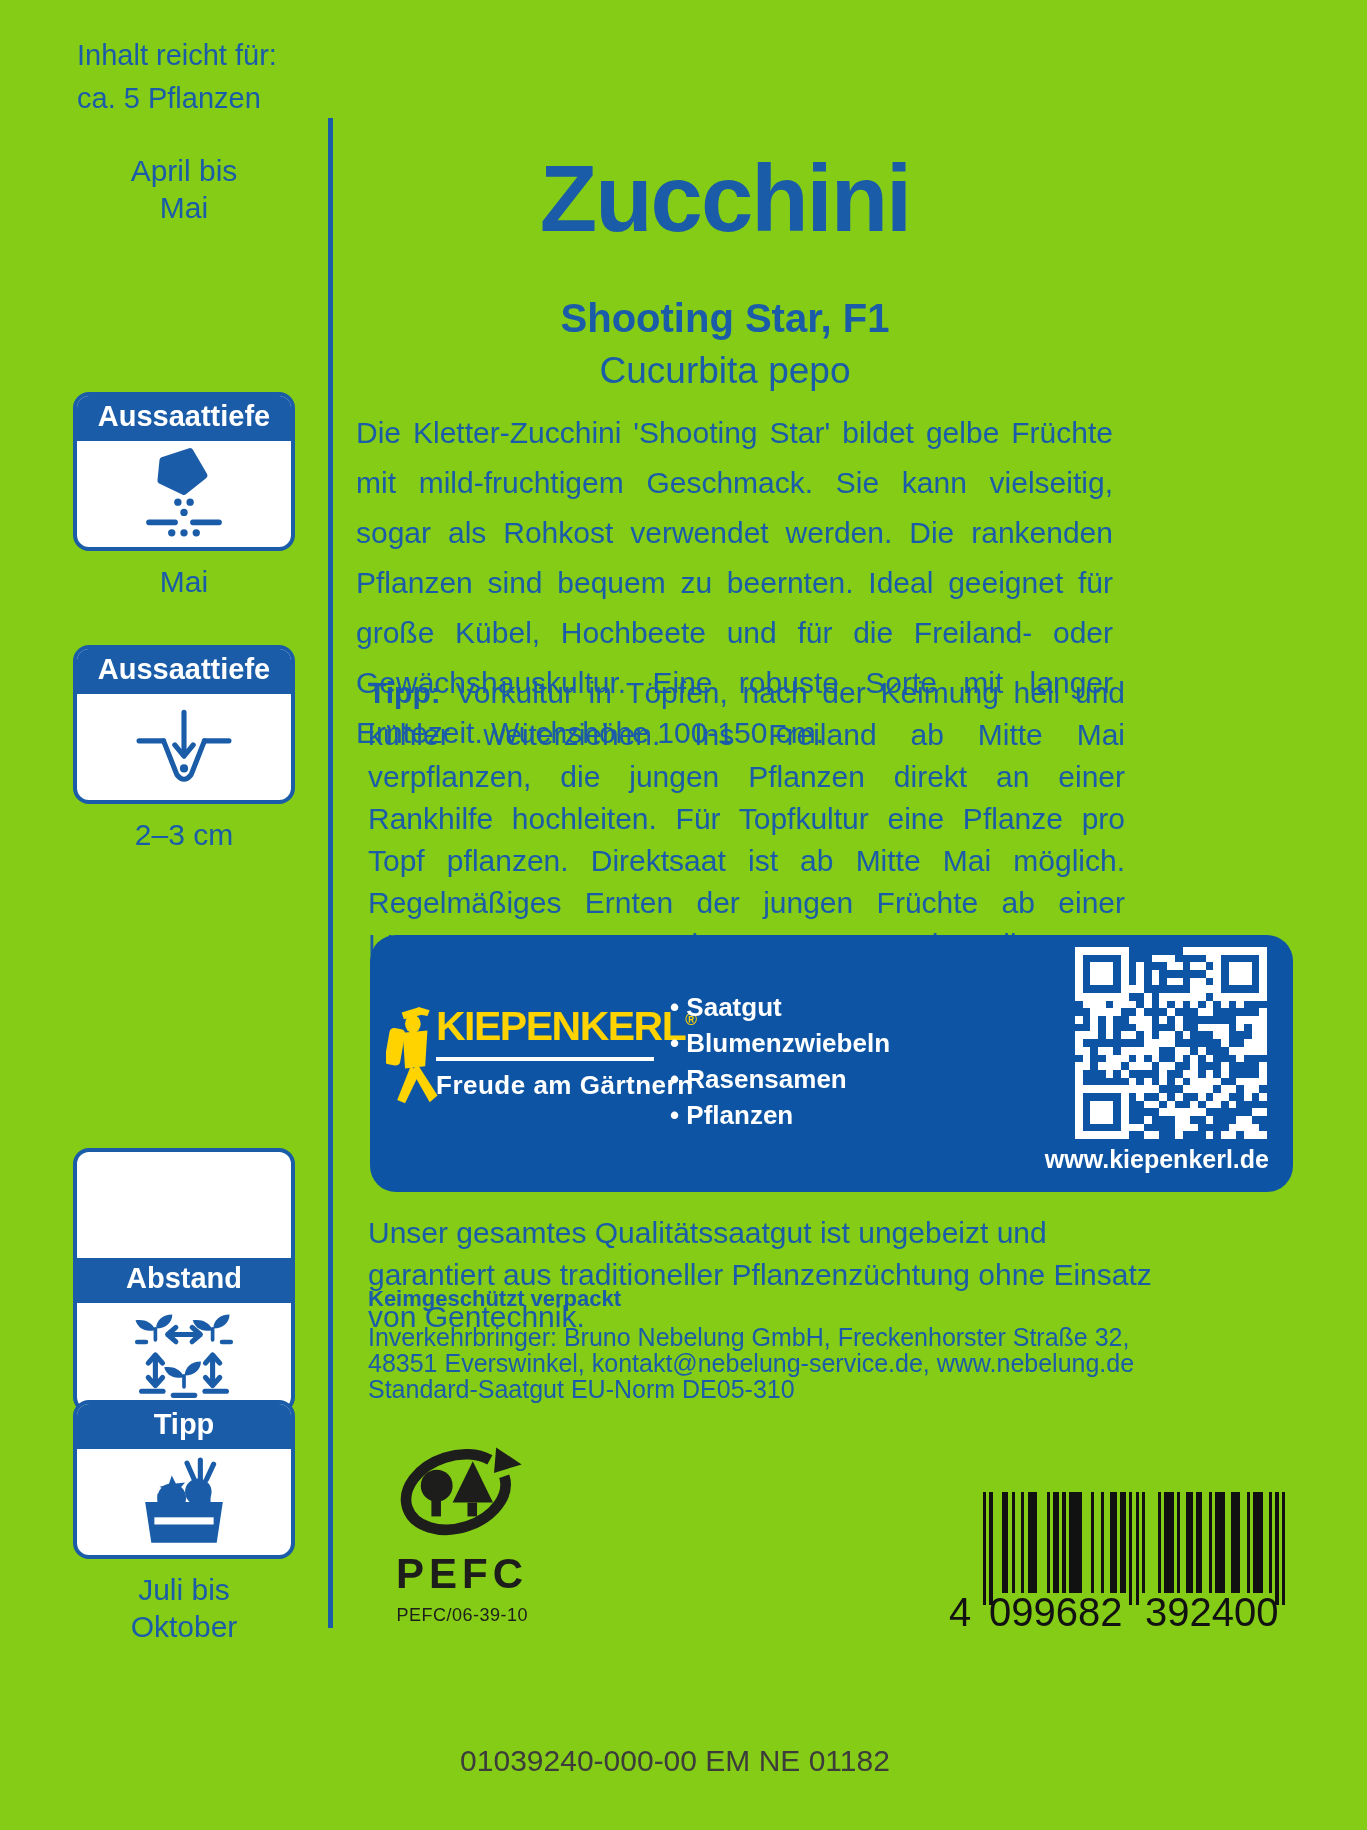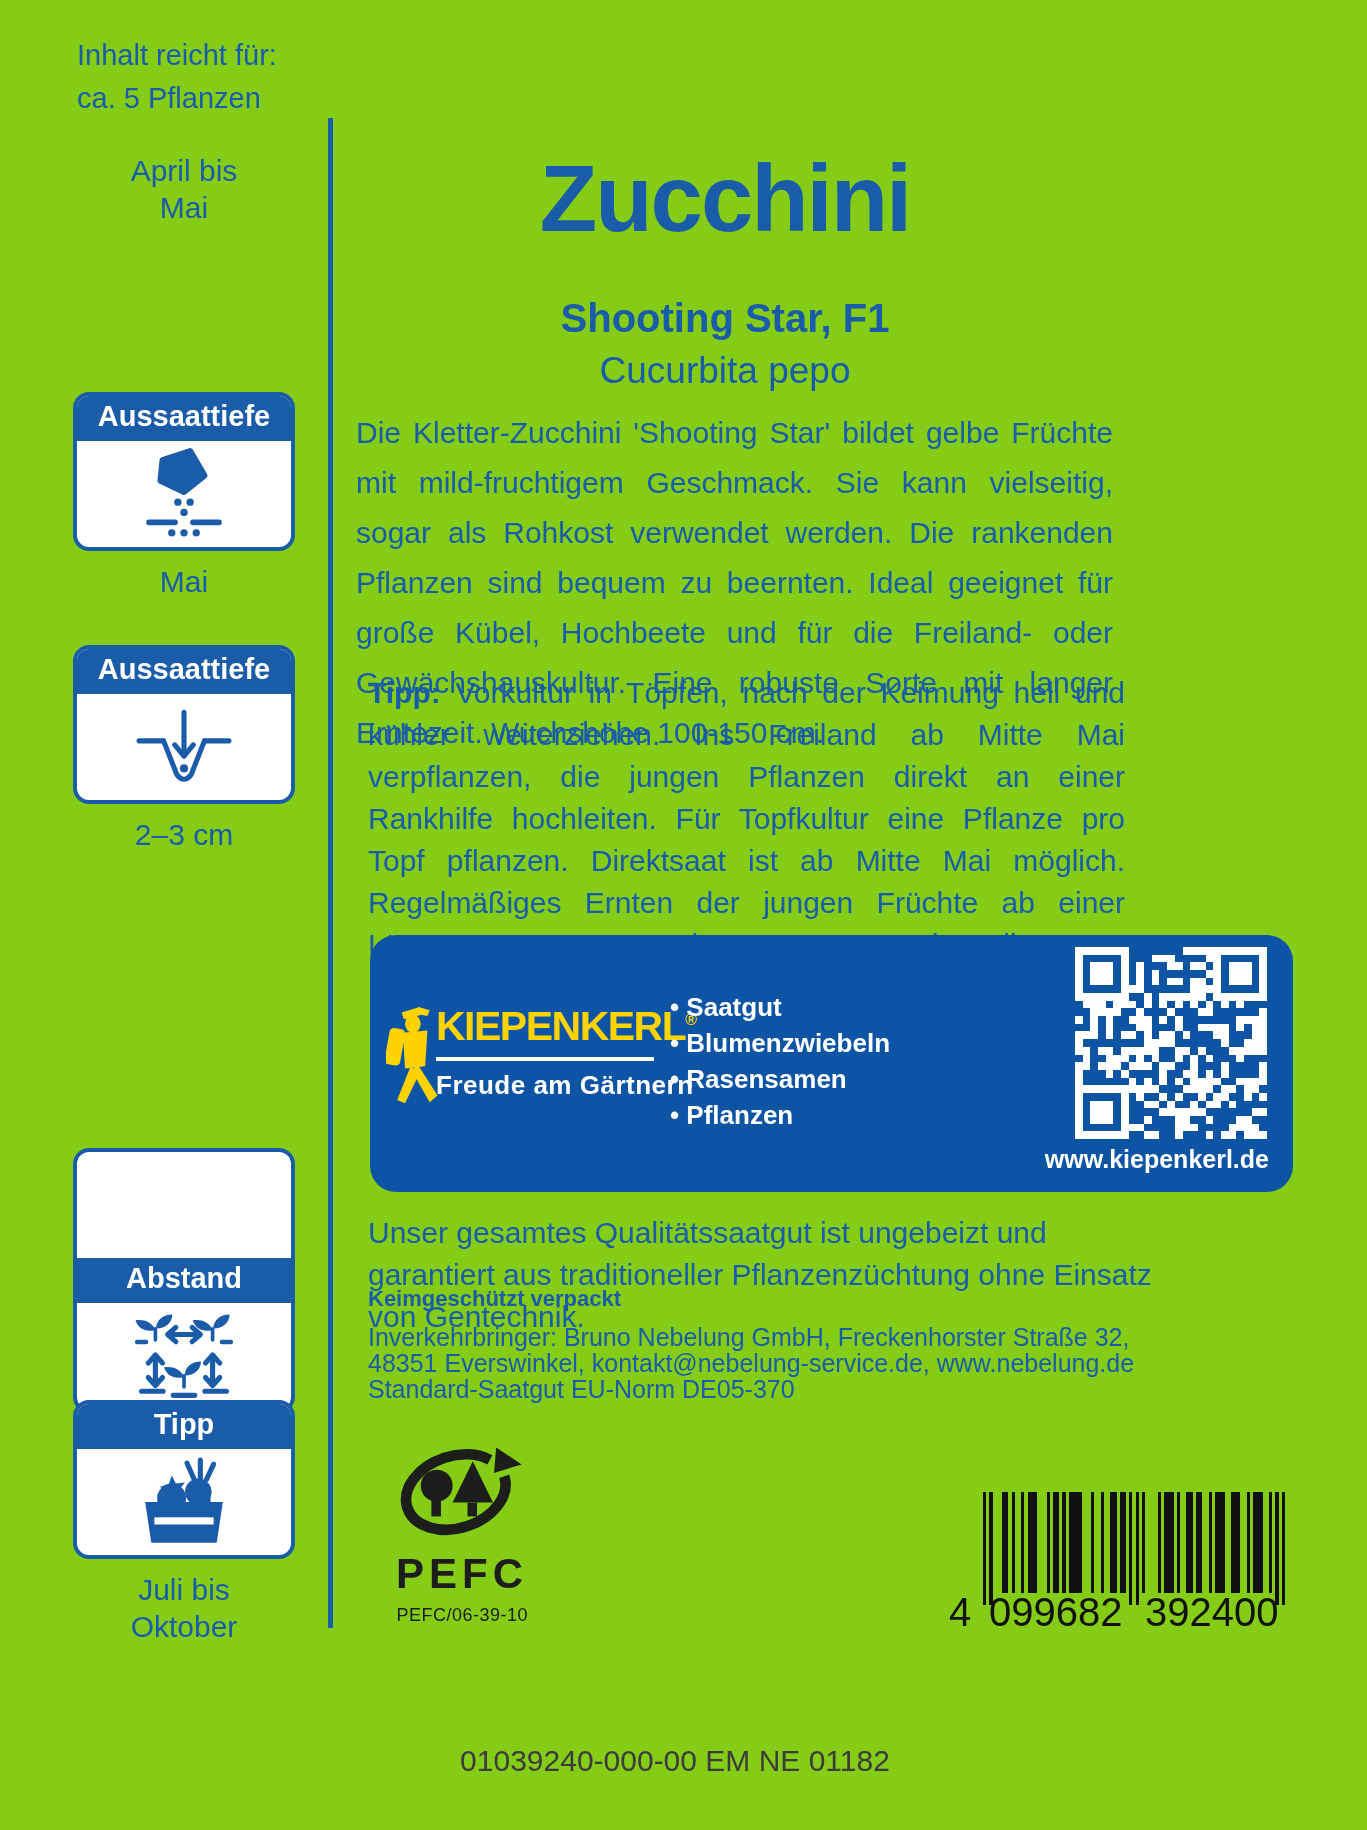--- a/index.html
+++ b/index.html
@@ -548,21 +548,21 @@
         <rect x="24" y="24" width="1" height="1"></rect>
       </svg>
     <div class="site">www.kiepenkerl.de</div>
   </div>
 
   <div class="quality">Unser gesamtes Qualitätssaatgut ist ungebeizt und garantiert aus traditioneller Pflanzenzüchtung ohne Einsatz von Gentechnik.</div>
   <div class="packaging">Keimgeschützt verpackt</div>
   <div class="distrib">
     <div>Inverkehrbringer: Bruno Nebelung GmbH, Freckenhorster Straße 32,</div>
     <div>48351 Everswinkel, kontakt@nebelung-service.de, www.nebelung.de</div>
-    <div>Standard-Saatgut EU-Norm DE05-370</div>
+    <div>Standard-Saatgut EU-Norm DE05-310</div>
   </div>
 
   <div class="pefc">
     <svg viewBox="0 0 130 100">
       <g transform="rotate(-18 62 50)">
         <ellipse cx="62" cy="50" rx="48" ry="34" fill="none" stroke="#1d1d1b" stroke-width="10" stroke-dasharray="238 24"></ellipse>
       </g>
       <path d="M100 8 L124 24 L98 32 Z" fill="#1d1d1b"></path>
       <circle cx="44" cy="44" r="15" fill="#1d1d1b"></circle>
       <rect x="39" y="56" width="9" height="17" fill="#1d1d1b"></rect>

